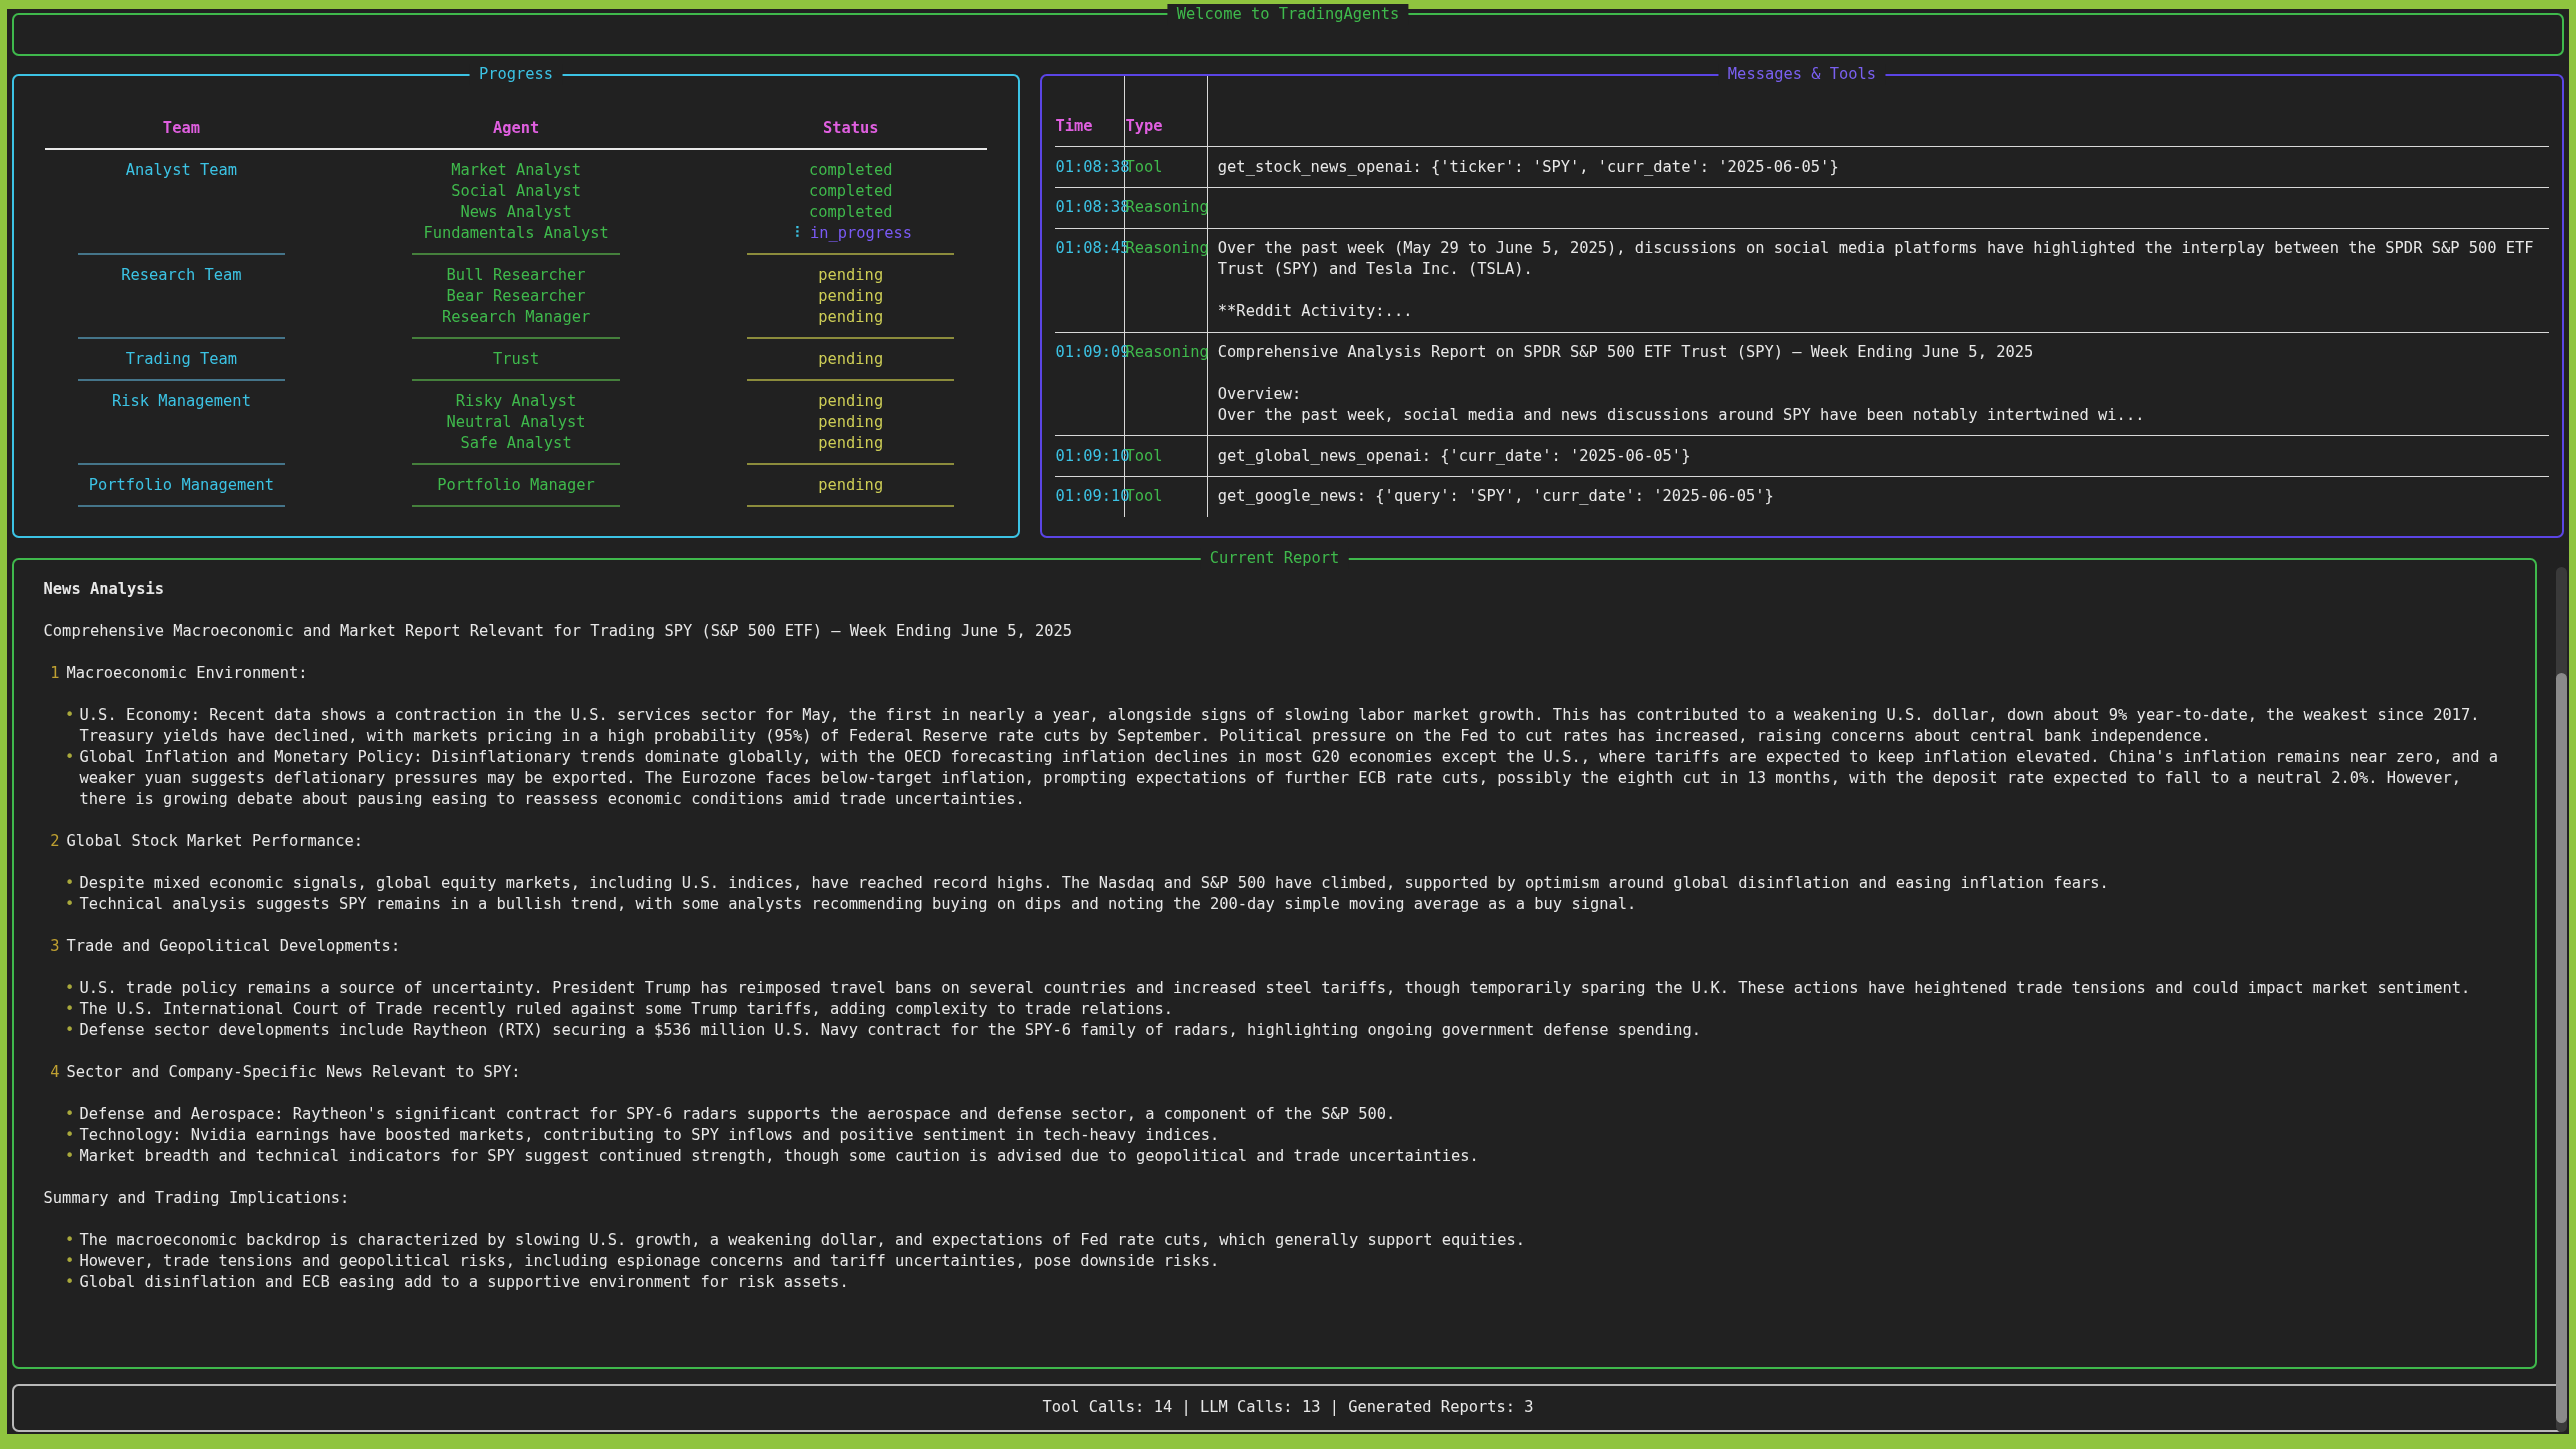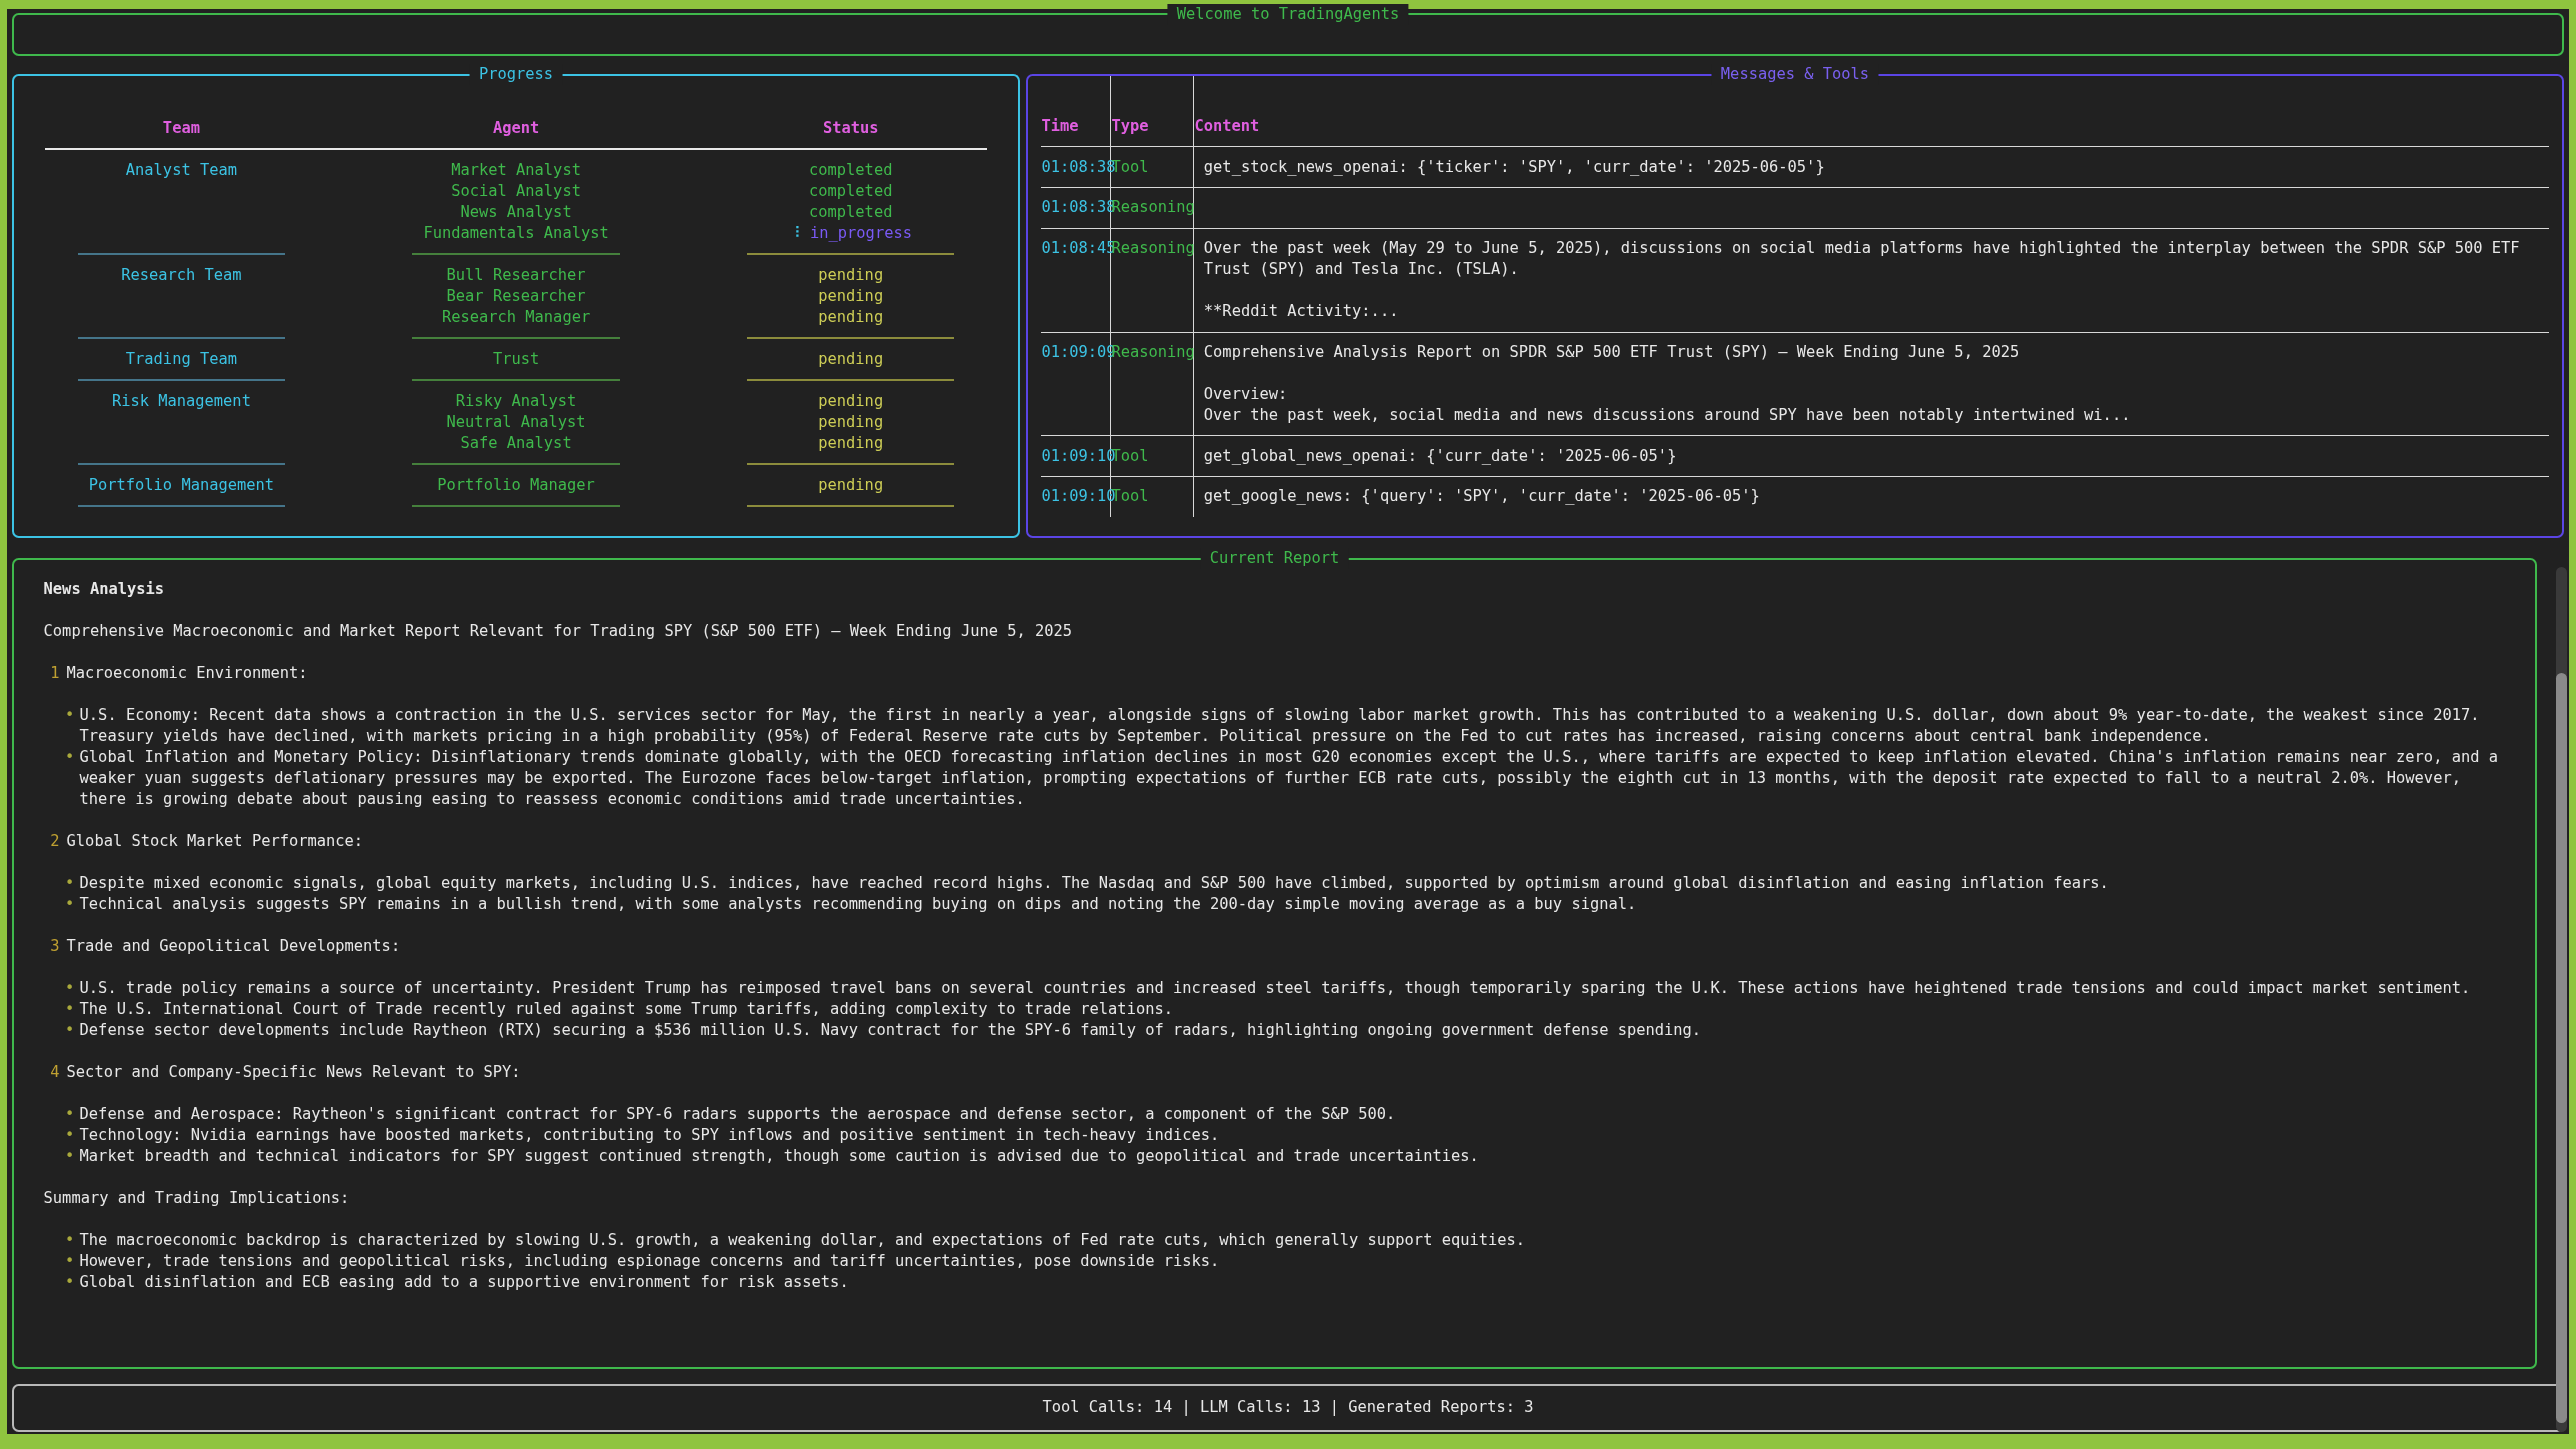--- a/index.html
+++ b/index.html
@@ -21,21 +21,21 @@
   }
   .panel{position:relative;border:2px solid #888;border-radius:6.7px}
   .panel-title{
     position:absolute;top:-11.4px;left:50%;transform:translateX(-50%);
     background:var(--term);padding:0 9.4px;white-space:nowrap;
   }
   
   .welcome{height:43px;border-color:var(--green);margin-top:1.3px}
   .welcome .panel-title{color:var(--green)}
   
-  .row2{display:flex;gap:6px;height:464px;margin-top:17.4px}
+  .row2{display:flex;gap:20px;height:464px;margin-top:17.4px}
   .progress{width:39.5%;border-color:var(--cyan)}
   .progress .panel-title{color:var(--cyan)}
   .messages{flex:1;border-color:var(--violet-b)}
   .messages .panel-title{color:#7a60f0}
   
   .ptable{padding-top:42px}
   .prow,.psep,.phead{display:grid;grid-template-columns:1fr 1fr 1fr;height:21px;text-align:center}
   .phead span{color:var(--magenta);font-weight:bold}
   .prule{height:21px;display:flex;align-items:center;padding:0 31px}
   .prule div{height:2px;width:100%;background:var(--white)}
@@ -200,21 +200,20 @@
       <div class="panel-title">Messages &amp; Tools</div>
       <div class="mtable">
         <div class="mrow mspacer">
           <div class="mc mc-time"></div>
             <div class="mc mc-type"></div>
             <div class="mc mc-content"></div>
         </div>
         <div class="mrow mhead with-sep">
           <div class="mc mc-time">Time</div>
           <div class="mc mc-type">Type</div>
-          <div class="mc mc-content">Content</div>
         </div>
         <div>
             <div class="mrow with-sep">
               <div class="mc mc-time">01:08:38</div>
               <div class="mc mc-type">Tool</div>
               <div class="mc mc-content">get_stock_news_openai: {'ticker': 'SPY', 'curr_date': '2025-06-05'}</div>
             </div>
             <div class="mrow with-sep">
               <div class="mc mc-time">01:08:38</div>
               <div class="mc mc-type">Reasoning</div>

